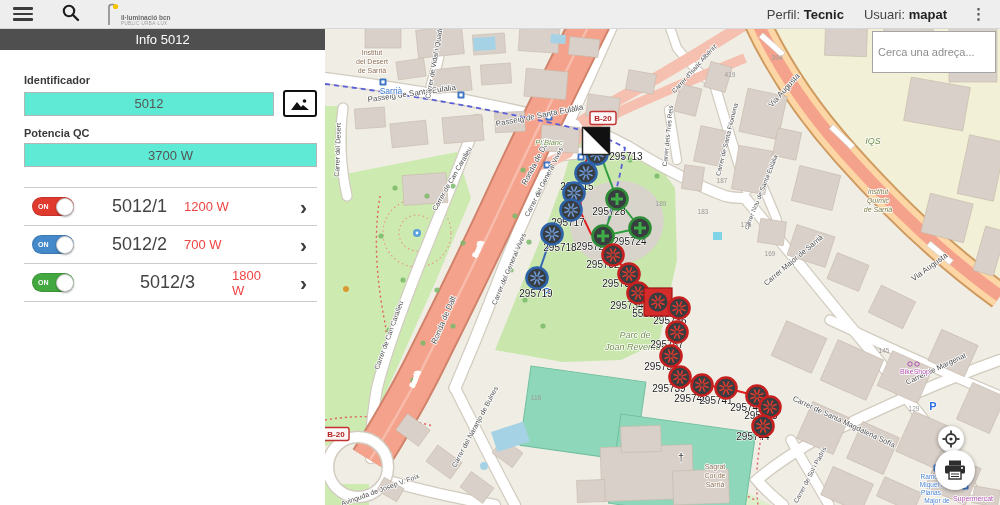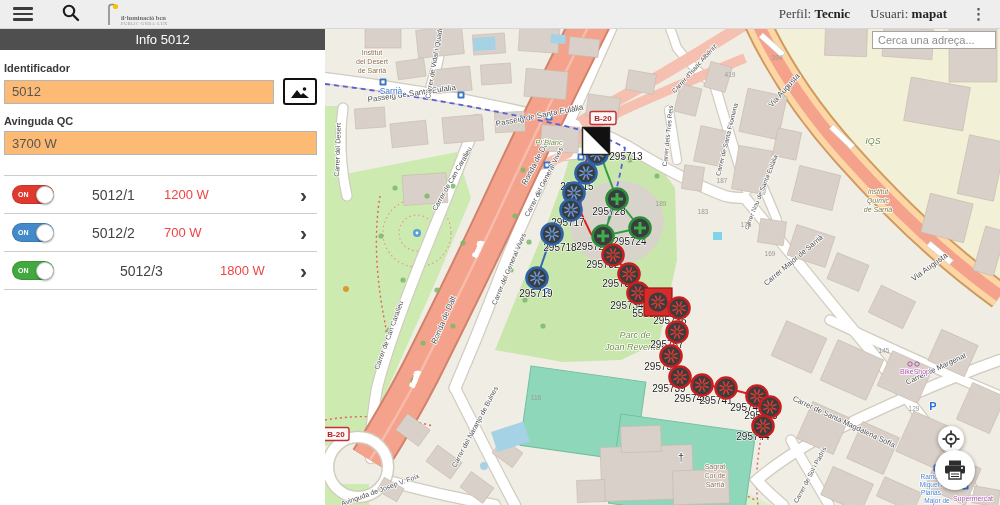--- a/index.html
+++ b/index.html
@@ -1,66 +1,66 @@
 <!DOCTYPE html>
 <html><head>
 <meta charset="utf-8">
 <style>
   html,body{margin:0;padding:0;}
   body{width:1000px;height:505px;overflow:hidden;position:relative;
        font-family:"Liberation Sans",sans-serif;background:#fff;}
 
   
   .topbar{position:absolute;left:0;top:0;width:1000px;height:28px;background:#eeeeee;
-          border-bottom:1px solid #d6d6d6;display:flex;align-items:center;z-index:30;font-family:Liberation Serif, serif;}
+          border-bottom:1px solid #d6d6d6;display:flex;align-items:center;z-index:30;}
   .hamburger{width:20px;height:14px;margin-left:13px;display:flex;flex-direction:column;
              justify-content:space-between;cursor:pointer;}
   .hamburger div{height:2.6px;background:#3c3c3c;border-radius:1px;}
   .top-search{margin-left:28px;cursor:pointer;}
   .logo{display:flex;align-items:flex-end;margin-left:26px;height:24px;}
   .logo-text{margin-left:2px;line-height:1;}
   .logo-l1{font-size:6.5px;color:#6a6a6a;font-weight:bold;}
   .logo-l2{font-size:4.5px;color:#9a9a9a;letter-spacing:.4px;}
   .topbar-right{margin-left:auto;display:flex;align-items:center;gap:20px;margin-right:10px;
                 font-size:13px;color:#444;}
   .topbar-right b{color:#222;}
   .kebab{font-size:15px;color:#555;font-weight:bold;cursor:pointer;padding:0 4px;}
 
   
   .panel{position:absolute;left:0;top:28px;width:325px;height:477px;background:#fff;z-index:20;}
   .panel-header{height:22px;background:#4f4f4f;color:#fff;font-size:13px;
                 display:flex;align-items:center;justify-content:center;}
-  .panel-body{padding:10px 8px 0 4px;}
+  .panel-body{padding:10px 8px 0 24px;margin-top:12px;}
   .field-label{font-size:11px;font-weight:bold;color:#3a3a3a;margin:10px 0 4px;}
   .field-label:first-child{margin-top:2px;}
   .tinput{height:24px;border:1px solid #b5b5b5;font-size:13px;color:#555;
-          padding:0 7px;width:100%;box-sizing:border-box;background:#fdba74;font-family:inherit;}
+          padding:0 7px;width:100%;box-sizing:border-box;background:#5eead4;font-family:inherit;text-align:center;}
   .id-row{display:flex;align-items:center;gap:9px;}
   .img-btn{width:30px;height:23px;border:2px solid #111;border-radius:3px;background:#fff;
            display:flex;align-items:center;justify-content:center;cursor:pointer;flex:none;}
   .circuits{margin-top:20px;}
   .circuit-row{height:37px;border-top:1px solid #ccc;display:flex;align-items:center;
                padding:0 10px 0 8px;cursor:pointer;}
   .circuit-row:last-child{border-bottom:1px solid #ccc;gap:28px;}
   .toggle{width:42px;height:19px;border-radius:10px;position:relative;flex:none;
           box-shadow:inset 0 0 0 1px rgba(0,0,0,.12);cursor:pointer;}
   .toggle .on{position:absolute;left:6px;top:6px;font-size:7px;font-weight:bold;color:#fff;}
   .toggle .knob{position:absolute;right:.5px;top:.5px;width:18px;height:18px;border-radius:50%;
                 background:#fff;border:1px solid #c2c2c2;box-sizing:border-box;
                 box-shadow:0 1px 2px rgba(0,0,0,.35);}
-  .c-name{margin-left:38px;width:72px;font-size:14px;color:#444;}
+  .c-name{margin-left:38px;width:72px;font-size:18px;color:#444;}
   .c-power{font-size:13px;color:#ef4444;}
   .chev{margin-left:auto;font-size:21px;color:#3d3d3d;font-weight:bold;line-height:0;}
 
   
   .map{position:absolute;left:325px;top:28px;width:675px;height:477px;background:#f0ede4;
        overflow:hidden;}
   #map-svg{position:absolute;left:0;top:0;font-family:"Liberation Sans",sans-serif;}
   .map-search{position:absolute;top:3px;right:4px;width:112px;height:16px;border:1px solid #a5a5a5;
-              font-size:11px;padding:0 5px;color:#444;background:#fff;z-index:6;font-family:inherit;}
+              font-size:11px;padding:12px 5px;color:#444;background:#fff;z-index:6;font-family:inherit;}
   .map-search::placeholder{color:#8d8d8d;}
   .ctl{position:absolute;border-radius:50%;background:#fff;box-shadow:0 1px 4px rgba(0,0,0,.4);
        display:flex;align-items:center;justify-content:center;cursor:pointer;z-index:6;}
   .ctl-geo{left:613px;top:398px;width:26px;height:26px;}
   .ctl-print{left:610px;top:422px;width:40px;height:40px;}
 </style>
 </head>
 <body>
 
 <div class="topbar">
@@ -104,21 +104,21 @@
     <div class="field-label">Identificador</div>
     <div class="id-row">
       <input class="tinput" value="5012" style="">
       <div class="img-btn">
         <svg width="20" height="14" viewBox="0 0 20 14">
           <circle cx="14.5" cy="4" r="1.8" fill="#111"></circle>
           <polygon points="1,13 7,5 11,10 13,8 19,13" fill="#111"></polygon>
         </svg>
       </div>
     </div>
-    <div class="field-label">Avinguda QC</div>
+    <div class="field-label">Potencia QC</div>
     <input class="tinput" value="3700 W" style="">
 
     <div class="circuits">
       <div class="circuit-row">
         <div class="toggle" style="background: rgb(224, 58, 47);">
           <span class="on">ON</span>
             <span class="knob"></span>
         </div>
         <span class="c-name">5012/1</span>
         <span class="c-power">1200 W</span>

